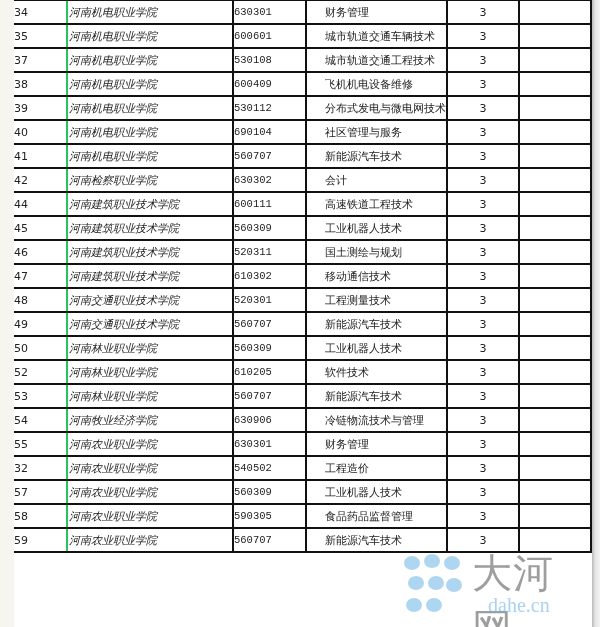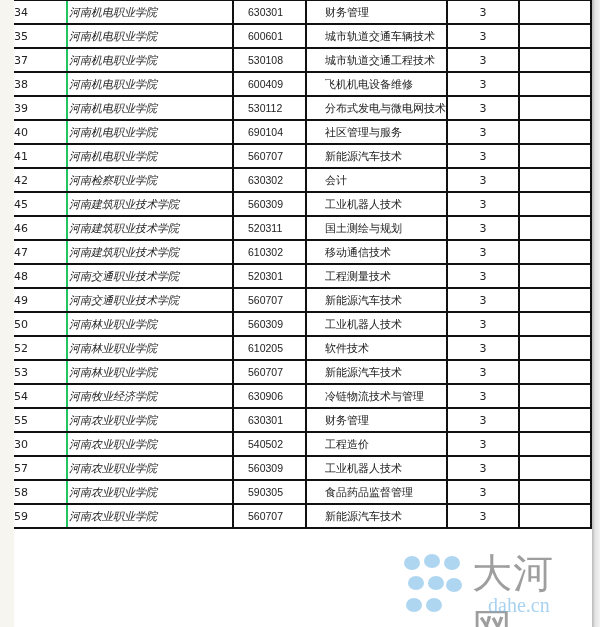--- a/index.html
+++ b/index.html
@@ -23,21 +23,21 @@
       width: 577px;
     }
     td {
       height: 22px; padding: 0 0 0 3px;
       border-top: 2px solid #111; border-bottom: 2px solid #111;
       font-size: 11px; color: #222; white-space: nowrap; overflow: hidden;
       vertical-align: middle;
     }
     td.c-no { padding-left: 0; border-left: none; }
     td.c-school { border-left: 2px solid #22c55e; padding-left: 1px; font-style: italic; }
-    td.c-code { border-left: 2px solid #111; padding-left: 14px; font-family: Liberation Sans, sans-serif; font-size: 10.5px; }
+    td.c-code { border-left: 2px solid #111; padding-left: 0; font-family: Liberation Mono, monospace; font-size: 10.5px; }
     td.c-major { border-left: 2px solid #111; padding-left: 18px; }
     td.c-years { border-left: 2px solid #111; text-align: center; padding-left: 0; }
     td.c-note { border-left: 2px solid #111; border-right: 2px solid #111; }
     .watermark {
       position: absolute; left: 404px; top: 552px; width: 190px; height: 72px;
       pointer-events: none;
     }
     .wm-dots { position: absolute; left: 0; top: 0; width: 62px; height: 62px; }
     .wm-dot {
       position: absolute; width: 16px; height: 14px; border-radius: 50%;
@@ -128,20 +128,28 @@
       </tr>
       <tr>
         <td class="c-no">42</td>
         <td class="c-school">河南检察职业学院</td>
         <td class="c-code">630302</td>
         <td class="c-major">会计</td>
         <td class="c-years">3</td>
         <td class="c-note"></td>
       </tr>
       <tr>
+        <td class="c-no">44</td>
+        <td class="c-school">河南建筑职业技术学院</td>
+        <td class="c-code">600111</td>
+        <td class="c-major">高速铁道工程技术</td>
+        <td class="c-years">3</td>
+        <td class="c-note"></td>
+      </tr>
+      <tr>
         <td class="c-no">45</td>
         <td class="c-school">河南建筑职业技术学院</td>
         <td class="c-code">560309</td>
         <td class="c-major">工业机器人技术</td>
         <td class="c-years">3</td>
         <td class="c-note"></td>
       </tr>
       <tr>
         <td class="c-no">46</td>
         <td class="c-school">河南建筑职业技术学院</td>
@@ -208,21 +216,21 @@
       </tr>
       <tr>
         <td class="c-no">55</td>
         <td class="c-school">河南农业职业学院</td>
         <td class="c-code">630301</td>
         <td class="c-major">财务管理</td>
         <td class="c-years">3</td>
         <td class="c-note"></td>
       </tr>
       <tr>
-        <td class="c-no">30</td>
+        <td class="c-no">32</td>
         <td class="c-school">河南农业职业学院</td>
         <td class="c-code">540502</td>
         <td class="c-major">工程造价</td>
         <td class="c-years">3</td>
         <td class="c-note"></td>
       </tr>
       <tr>
         <td class="c-no">57</td>
         <td class="c-school">河南农业职业学院</td>
         <td class="c-code">560309</td>

